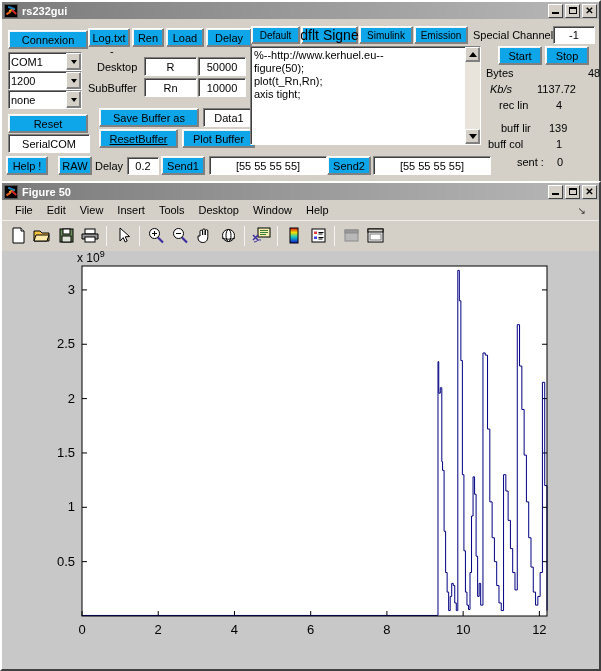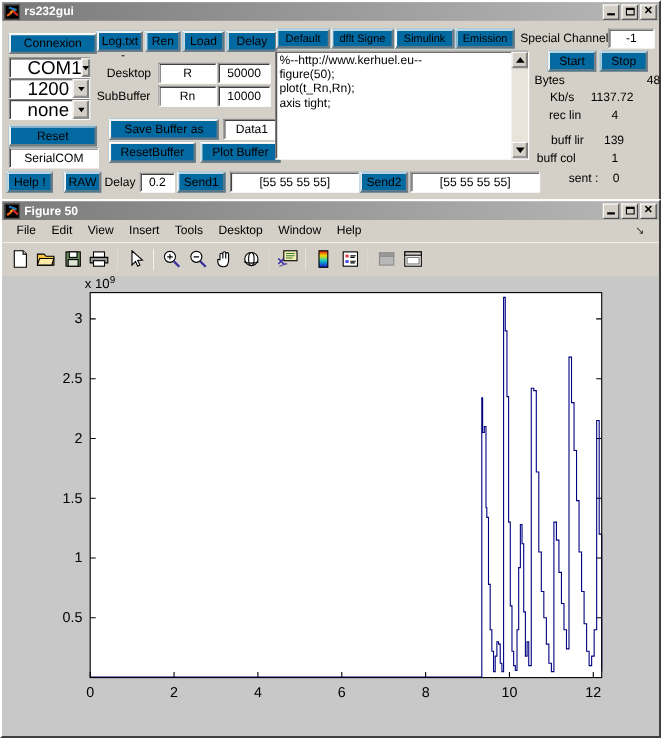--- a/index.html
+++ b/index.html
@@ -27,36 +27,36 @@
   .tbtns{display:flex;gap:2px;align-items:center;}
   .tbtn{width:15px;height:14px;background:#d4d0c8;
         border:1px solid;border-color:#ffffff #404040 #404040 #ffffff;
         display:flex;align-items:center;justify-content:center;
         font-size:9px;line-height:1;font-family:"Liberation Sans",sans-serif;color:#000;}
   .tbtn .gl-min{width:7px;height:2px;background:#000;margin-top:5px;}
   .tbtn .gl-max{width:8px;height:7px;border:1px solid #000;border-top-width:2px;}
   .tbtn .gl-close{font-weight:bold;font-size:10px;}
 
   
-  .btn{background:#0369a1;border:1px solid;
+  .btn{background:#0ea5e9;border:1px solid;
        border-color:#ffffff #808080 #808080 #ffffff;
        box-shadow:inset -1px -1px 0 #808080, inset 1px 1px 0 #f5f3ef;
        display:flex;align-items:center;justify-content:center;
        font-size:11px;color:#000;white-space:nowrap;position:absolute;cursor:default;}
   .fld{background:#ffffff;border:1px solid;
        border-color:#808080 #ffffff #ffffff #808080;
        box-shadow:inset 1px 1px 0 #404040;
        display:flex;align-items:center;justify-content:center;
        font-size:11px;color:#000;position:absolute;white-space:nowrap;}
   .lbl{position:absolute;font-size:11px;color:#000;white-space:nowrap;
        display:flex;align-items:center;}
   .combo{position:absolute;background:#ffffff;
        border:1px solid;border-color:#808080 #ffffff #ffffff #808080;
        box-shadow:inset 1px 1px 0 #404040;display:flex;align-items:center;}
-  .combo .ctext{padding-left:16px;font-size:17px;flex:1;white-space:nowrap;}
+  .combo .ctext{padding-left:2px;font-size:11px;flex:1;white-space:nowrap;}
   .combo .carrow{width:15px;height:100%;background:#d4d0c8;
        border:1px solid;border-color:#ffffff #808080 #808080 #ffffff;
        box-shadow:inset -1px -1px 0 #808080;
        display:flex;align-items:center;justify-content:center;}
   .tri-d{width:0;height:0;border-left:3px solid transparent;border-right:3px solid transparent;
        border-top:4px solid #000;}
 
   
   .codebox{position:absolute;background:#fff;
        border:1px solid;border-color:#808080 #ffffff #ffffff #808080;
@@ -149,30 +149,30 @@
     <div class="lbl" style="left:95px;top:38px;height:19px;">Desktop</div>
     <div class="fld" style="left:142px;top:38px;width:53px;height:19px;">R</div>
     <div class="fld" style="left:196px;top:38px;width:48px;height:19px;">50000</div>
 
     <div class="lbl" style="left:86px;top:59px;height:19px;">SubBuffer</div>
     <div class="fld" style="left:142px;top:59px;width:53px;height:19px;">Rn</div>
     <div class="fld" style="left:196px;top:59px;width:48px;height:19px;">10000</div>
 
     <div class="btn" style="left:97px;top:89px;width:100px;height:19px;">Save Buffer as</div>
     <div class="fld" style="left:201px;top:89px;width:52px;height:19px;">Data1</div>
-    <div class="btn" style="left:97px;top:110px;width:79px;height:19px;">ResetBuffer</div>
+    <div class="btn" style="left:97px;top:110px;width:79px;height:19px;text-decoration:underline;">ResetBuffer</div>
     <div class="btn" style="left:180px;top:110px;width:73px;height:19px;">Plot Buffer</div>
 
     <div class="btn" style="left:159px;top:137px;width:44px;height:19px;">Send1</div>
     <div class="fld" style="left:207px;top:137px;width:118px;height:19px;">[55 55 55 55]</div>
     <div class="btn" style="left:325px;top:137px;width:44px;height:19px;">Send2</div>
     <div class="fld" style="left:371px;top:137px;width:118px;height:19px;">[55 55 55 55]</div>
 
     <div class="btn" style="left:249px;top:7px;width:49px;height:18px;font-size:10px;">Default</div>
-    <div class="btn" style="left:299px;top:7px;width:57px;height:18px;font-size:10px;">dflt Signe</div>
+    <div class="btn" style="left:299px;top:7px;width:57px;height:18px;font-size:14px;">dflt Signe</div>
     <div class="btn" style="left:357px;top:7px;width:54px;height:18px;font-size:10px;">Simulink</div>
     <div class="btn" style="left:412px;top:7px;width:54px;height:18px;font-size:10px;">Emission</div>
 
     <div class="lbl" style="left:471px;top:7px;height:18px;">Special Channel</div>
     <div class="fld" style="left:551px;top:7px;width:42px;height:18px;">-1</div>
 
     <div class="codebox" style="left:248px;top:27px;width:231px;height:99px;">
       <div class="lines">
           <div>%--http://www.kerhuel.eu--</div>
           <div>figure(50);</div>
@@ -191,21 +191,21 @@
 
     <div class="btn" style="left:496px;top:27px;width:44px;height:19px;">Start</div>
     <div class="btn" style="left:543px;top:27px;width:44px;height:19px;">Stop</div>
 
     <div style="position:absolute;left:484px;top:46px;width:117px;">
       <div style="position:absolute;left:0;top:0;width:117px;height:15px;">
         <span class="lbl" style="left:0;top:0;height:15px;">Bytes</span>
         <span class="lbl" style="left:66px;top:0;height:15px;margin-left:36px;">48</span>
       </div>
       <div style="position:absolute;left:0;top:16px;width:117px;height:15px;">
-        <span class="lbl" style="left:14px;top:0;height:15px;">Kb/s</span>
+        <span class="lbl" style="left:4px;top:0;height:15px;font-style:italic;">Kb/s</span>
         <span class="lbl" style="left:51px;top:0;height:15px;">1137.72</span>
       </div>
       <div style="position:absolute;left:0;top:32px;width:117px;height:15px;">
         <span class="lbl" style="left:13px;top:0;height:15px;">rec lin</span>
         <span class="lbl" style="left:70px;top:0;height:15px;">4</span>
       </div>
       <div style="position:absolute;left:0;top:55px;width:117px;height:15px;">
         <span class="lbl" style="left:0;top:0;height:15px;padding-left:15px;">buff lir</span>
         <span class="lbl" style="left:63px;top:0;height:15px;">139</span>
       </div>

